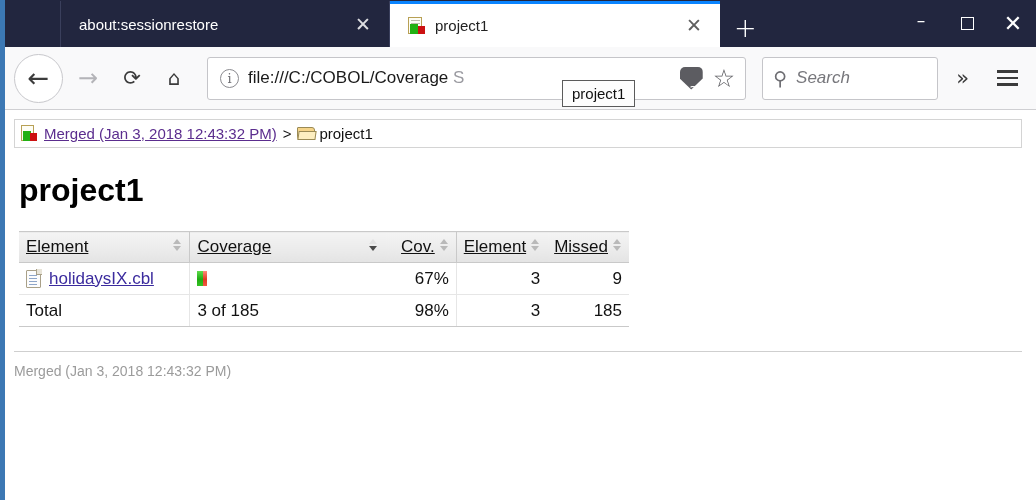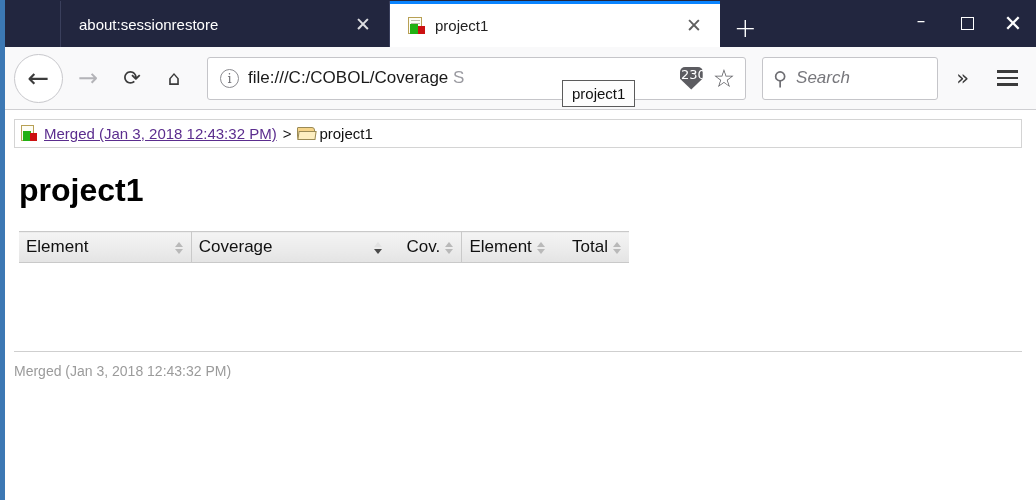--- a/index.html
+++ b/index.html
@@ -119,21 +119,21 @@
   .pocket {
     width:23px;height:23px;background:#5c5c61;flex:none;
     clip-path: polygon(0 0,100% 0,100% 52%,50% 100%,0 52%);
     border-radius: 5px 5px 0 0;
     display:flex;align-items:flex-start;justify-content:center;
   }
   .pocket::after{
     content:"";position:absolute;
   }
   .pocket-wrap{position:relative;width:25px;height:25px;display:flex;align-items:center;justify-content:center;flex:none;}
-  .pocket-chev{position:absolute;color:#fff;font-size:13px;top:1px;font-family:"DejaVu Sans",sans-serif;}
+  .pocket-chev{position:absolute;color:#fff;font-size:13px;top:17px;font-family:"DejaVu Sans",sans-serif;}
   .star { font-size:25px; color:#5a5a5f; flex:none; line-height:1; }
 
   .searchbox {
     width:176px; height:43px; background:#fff; border:1px solid #c5c5c9; border-radius:3px;
     display:flex; align-items:center; gap:9px; padding:0 10px; margin-left:10px; flex:none;
   }
   .search-mag { font-size:19px; color:#6e6e73; font-family:"DejaVu Sans", sans-serif; }
   .search-ph { font-size:17px; color:#77777c; font-style: italic; }
 
   .chevrons { font-size:21px; color:#3b3b3b; padding:0 12px; font-family:"DejaVu Sans", sans-serif; }
@@ -177,21 +177,21 @@
     margin: 22px 0 0 14px; border-collapse: collapse; width: 610px;
     font-size: 17px; color:#111;
   }
   table.cov thead th {
     background: linear-gradient(to bottom,#f4f4f4,#e4e4e4);
     border-top:1px solid #c9c9c9; border-bottom:1px solid #c9c9c9;
     font-weight: normal; height: 31px; padding: 0 7px; white-space: nowrap;
   }
   table.cov thead th.sep-l { border-left:1px solid #c9c9c9;margin-top:48px; }
   table.cov thead th.sep-r { border-right:1px solid #c9c9c9;margin-top:24px; }
-  .th-inner { display:flex; align-items:center; justify-content:space-between; gap:10px; }
+  .th-inner { display:flex; align-items:flex-start; justify-content:space-between; gap:10px;text-decoration:underline; }
   .th-inner.right { justify-content:flex-end; gap:5px; }
   .sortarrow { position:relative; width:9px; height:15px; flex:none; }
   .sortarrow::before, .sortarrow::after {
     content:""; position:absolute; left:0; width:0;height:0;
     border-left:4.5px solid transparent; border-right:4.5px solid transparent;
   }
   .sortarrow::before { top:2px; border-bottom:5px solid #b9b9b9; }
   .sortarrow::after  { top:9px; border-top:5px solid #b9b9b9; }
   .sortarrow.desc::before { border-bottom-color:#e2e2e2; }
   .sortarrow.desc::after  { border-top-color:#4a4a4a; }
@@ -354,27 +354,54 @@
               </span>
           </th>
           <th class="h-missed">
             <span class="th-inner right">
                 <span>Element</span>
                 <span class="sortarrow"></span>
               </span>
           </th>
           <th class="h-lines">
             <span class="th-inner right">
-                <span>Total</span>
+                <span>Missed</span>
                 <span class="sortarrow"></span>
               </span>
           </th>
         </tr>
       </thead>
       <tbody>
+        <tr>
+          <td class="c-el">
+            <span class="el-cell">
+              <span class="file-ico">
+                  <span class="body"></span>
+                  <span class="fold"></span>
+                </span>
+              <span class="file-link">holidaysIX.cbl</span>
+            </span>
+          </td>
+          <td class="c-bar">
+            <span class="bar">
+              <span class="covered" style="width:6px"></span>
+              <span class="missed" style="width:4px"></span>
+            </span>
+          </td>
+          <td class="c-cov">67%</td>
+          <td class="c-missed">3</td>
+          <td class="c-lines">9</td>
+        </tr>
+        <tr class="total">
+          <td class="c-el total-label">Total</td>
+          <td class="c-bar">3 of 185</td>
+          <td class="c-cov">98%</td>
+          <td class="c-missed">3</td>
+          <td class="c-lines">185</td>
+        </tr>
       </tbody>
     </table>
 
     <div class="footer-sep"></div>
     <div class="footer">
       <span>Merged (Jan 3, 2018 12:43:32 PM)</span>
     </div>
   </div>
 </div>
 

